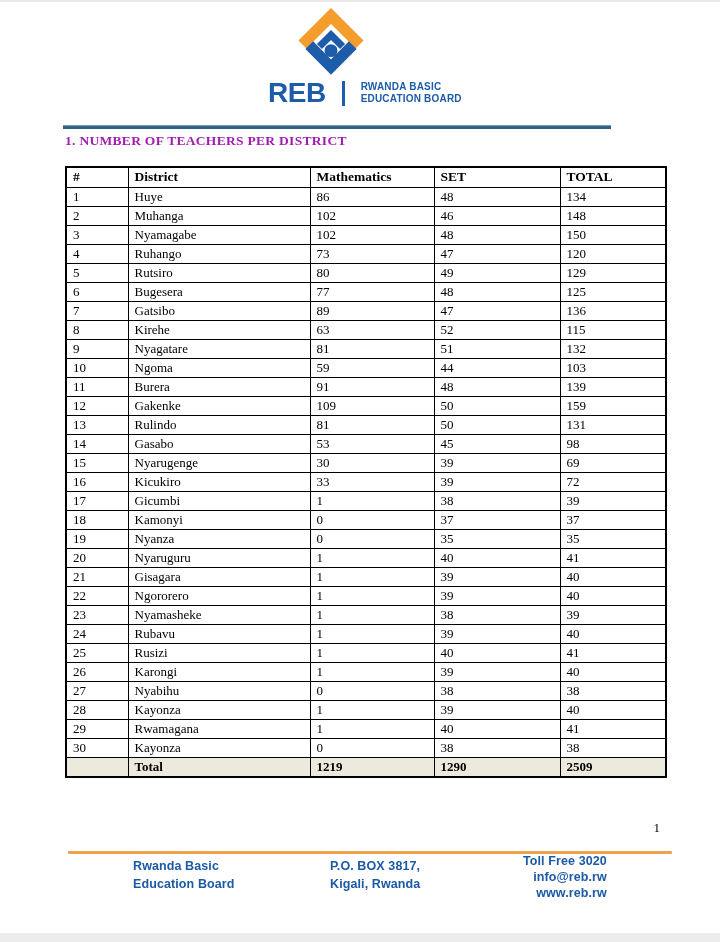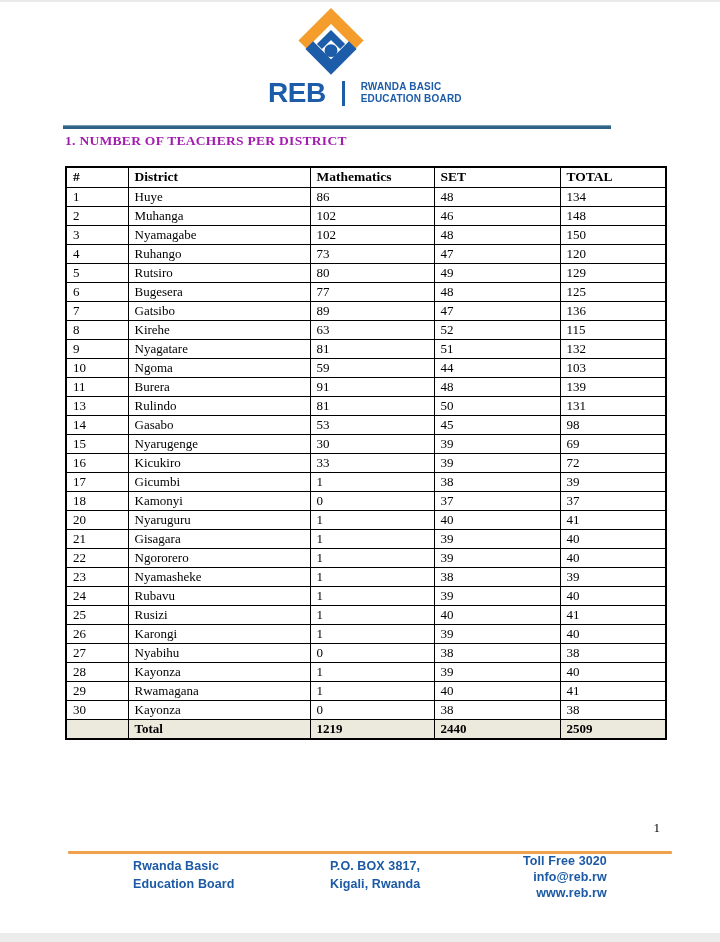--- a/index.html
+++ b/index.html
@@ -190,20 +190,27 @@
           <td>103</td>
         </tr>
         <tr>
           <td>11</td>
           <td>Burera</td>
           <td>91</td>
           <td>48</td>
           <td>139</td>
         </tr>
         <tr>
+          <td>12</td>
+          <td>Gakenke</td>
+          <td>109</td>
+          <td>50</td>
+          <td>159</td>
+        </tr>
+        <tr>
           <td>13</td>
           <td>Rulindo</td>
           <td>81</td>
           <td>50</td>
           <td>131</td>
         </tr>
         <tr>
           <td>14</td>
           <td>Gasabo</td>
           <td>53</td>
@@ -230,20 +237,27 @@
           <td>1</td>
           <td>38</td>
           <td>39</td>
         </tr>
         <tr>
           <td>18</td>
           <td>Kamonyi</td>
           <td>0</td>
           <td>37</td>
           <td>37</td>
+        </tr>
+        <tr>
+          <td>19</td>
+          <td>Nyanza</td>
+          <td>0</td>
+          <td>35</td>
+          <td>35</td>
         </tr>
         <tr>
           <td>20</td>
           <td>Nyaruguru</td>
           <td>1</td>
           <td>40</td>
           <td>41</td>
         </tr>
         <tr>
           <td>21</td>
@@ -314,21 +328,21 @@
           <td>0</td>
           <td>38</td>
           <td>38</td>
         </tr>
       </tbody>
     <tfoot>
       <tr>
         <td></td>
         <td>Total</td>
         <td>1219</td>
-        <td>2440</td>
+        <td>1290</td>
         <td>2509</td>
       </tr>
     </tfoot>
   </table>
 
   <div class="page-number">1</div>
   <div class="footer-rule"></div>
 
   <div class="fcol fcol-org">
     <div>Rwanda Basic</div>

